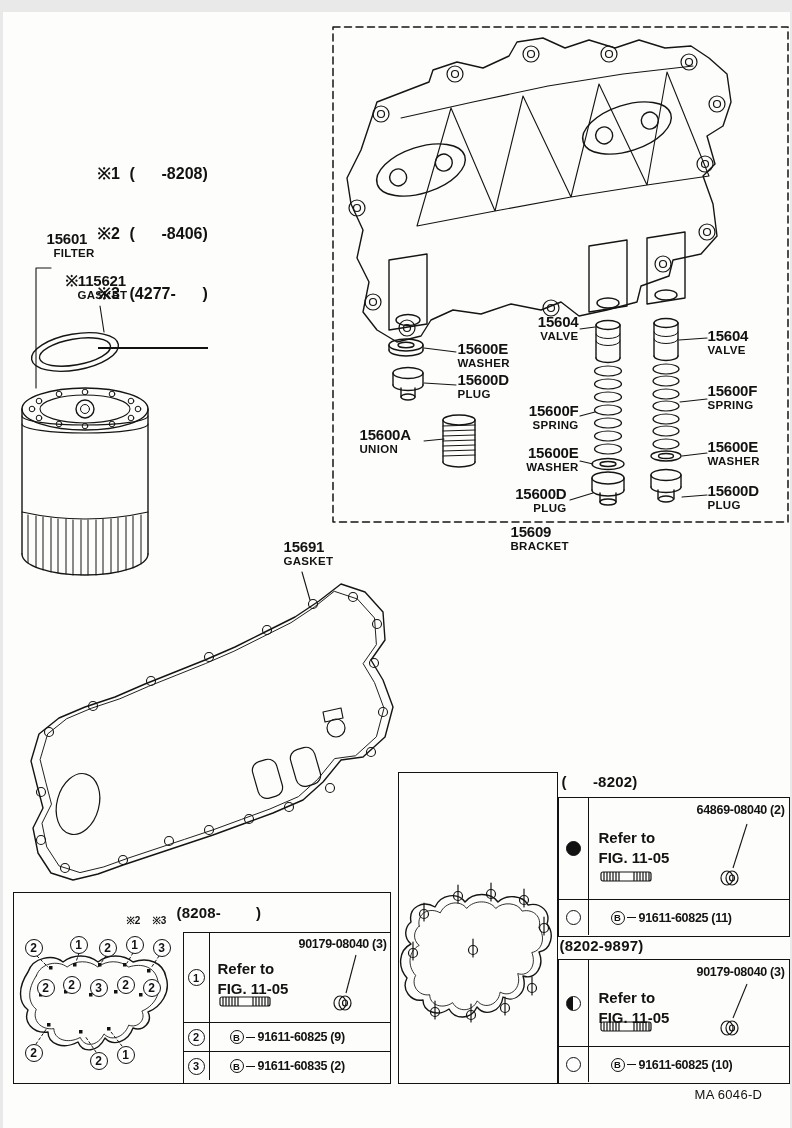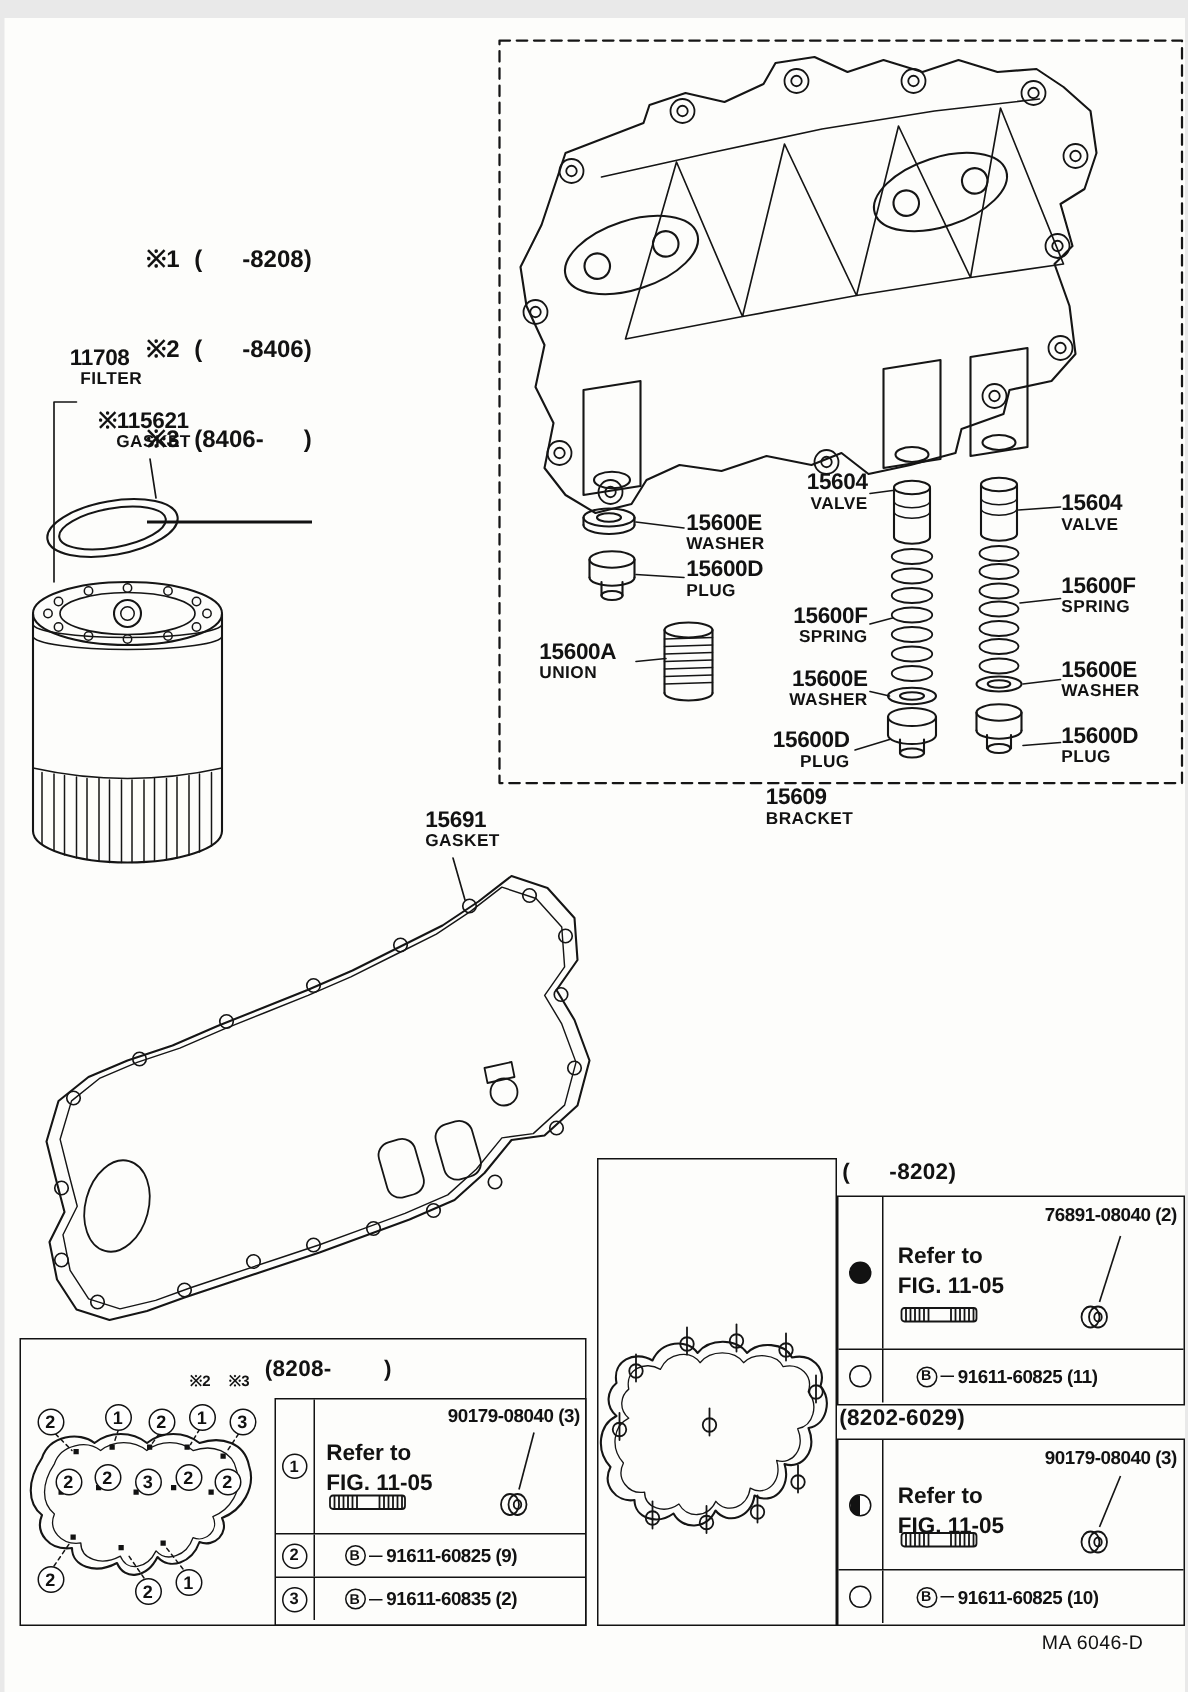--- a/index.html
+++ b/index.html
@@ -311,25 +311,25 @@
             <path d="M529,965 L529,983"></path>
         </g>
       </g>
 
     </g>
   </svg>
 
   <div class="abs legend" style="left:95px;top:112px;">
     <div><span class="lmark">※1</span><span>(      -8208)</span></div>
     <div><span class="lmark">※2</span><span>(      -8406)</span></div>
-    <div><span class="lmark">※3</span><span>(8406-      )</span></div>
+    <div><span class="lmark">※3</span><span>(4277-      )</span></div>
   </div>
 
   <div class="abs callout" style="left:44px;top:219px;">
-    <div class="pn">11708</div>
+    <div class="pn">15601</div>
     <div class="pname" style="padding-left:7px;text-align:center;">FILTER</div>
   </div>
   <div class="abs callout" style="left:63px;top:261px;">
     <div class="pn">※115621</div>
     <div class="pname" style="padding-left:12px;">GASKET</div>
   </div>
   <div class="abs callout ra" style="left:518px;top:302px;width:58px;">
     <div class="pn">15604</div>
     <div class="pname">VALVE</div>
   </div>
@@ -471,42 +471,42 @@
               <path d="M3,0 L3,9 M6,0 L6,9 M9,0 L9,9 M12,0 L12,9 M15,0 L15,9 M18,0 L18,9 M33,0 L33,9 M36,0 L36,9 M39,0 L39,9 M42,0 L42,9 M45,0 L45,9 M48,0 L48,9"></path>
             </g>
             <g>
               <ellipse cx="138" cy="80" rx="6" ry="7"></ellipse>
                 <ellipse cx="143" cy="80" rx="6" ry="7"></ellipse>
                 <ellipse cx="143" cy="80" rx="2.5" ry="3"></ellipse>
             </g>
             <path stroke-width="1.1" d="M158,26 L144,70"></path>
           </g>
         </svg>
-        <div class="abs tpn" style="right:4px;top:5px;">76891-08040 (2)</div>
+        <div class="abs tpn" style="right:4px;top:5px;">64869-08040 (2)</div>
         <div class="abs refer" style="left:10px;top:30px;">
           <div>Refer to</div>
           <div>FIG. 11-05</div>
         </div>
       </div>
     </div>
     <div class="trow last" style="height:35px;">
       <div class="tkey" style="width:30px;">
         <div class="sym"></div>
       </div>
       <div class="tcell">
         <div class="bwrap" style="padding-left:22px;">
           <span class="bcirc">B</span>
           <span class="bline"></span>
           <span class="tpn">91611-60825 (11)</span>
         </div>
       </div>
     </div>
   </div>
 
-  <div class="abs hdr" style="left:557px;top:925px;">(8202-6029)</div>
+  <div class="abs hdr" style="left:557px;top:925px;">(8202-9897)</div>
   <div class="tbl" style="left:555px;top:947px;width:232px;height:125px;">
     <div class="trow" style="height:87px;">
       <div class="tkey" style="width:30px;">
         <div class="sym half"></div>
       </div>
       <div class="tcell">
         <svg class="abs" style="left:0;top:0;" width="200" height="85">
           <g stroke="#151515" fill="none" stroke-width="1.2">
             <g transform="translate(12,62)">
               <rect x="0" y="0" width="50" height="9" rx="2"></rect>

